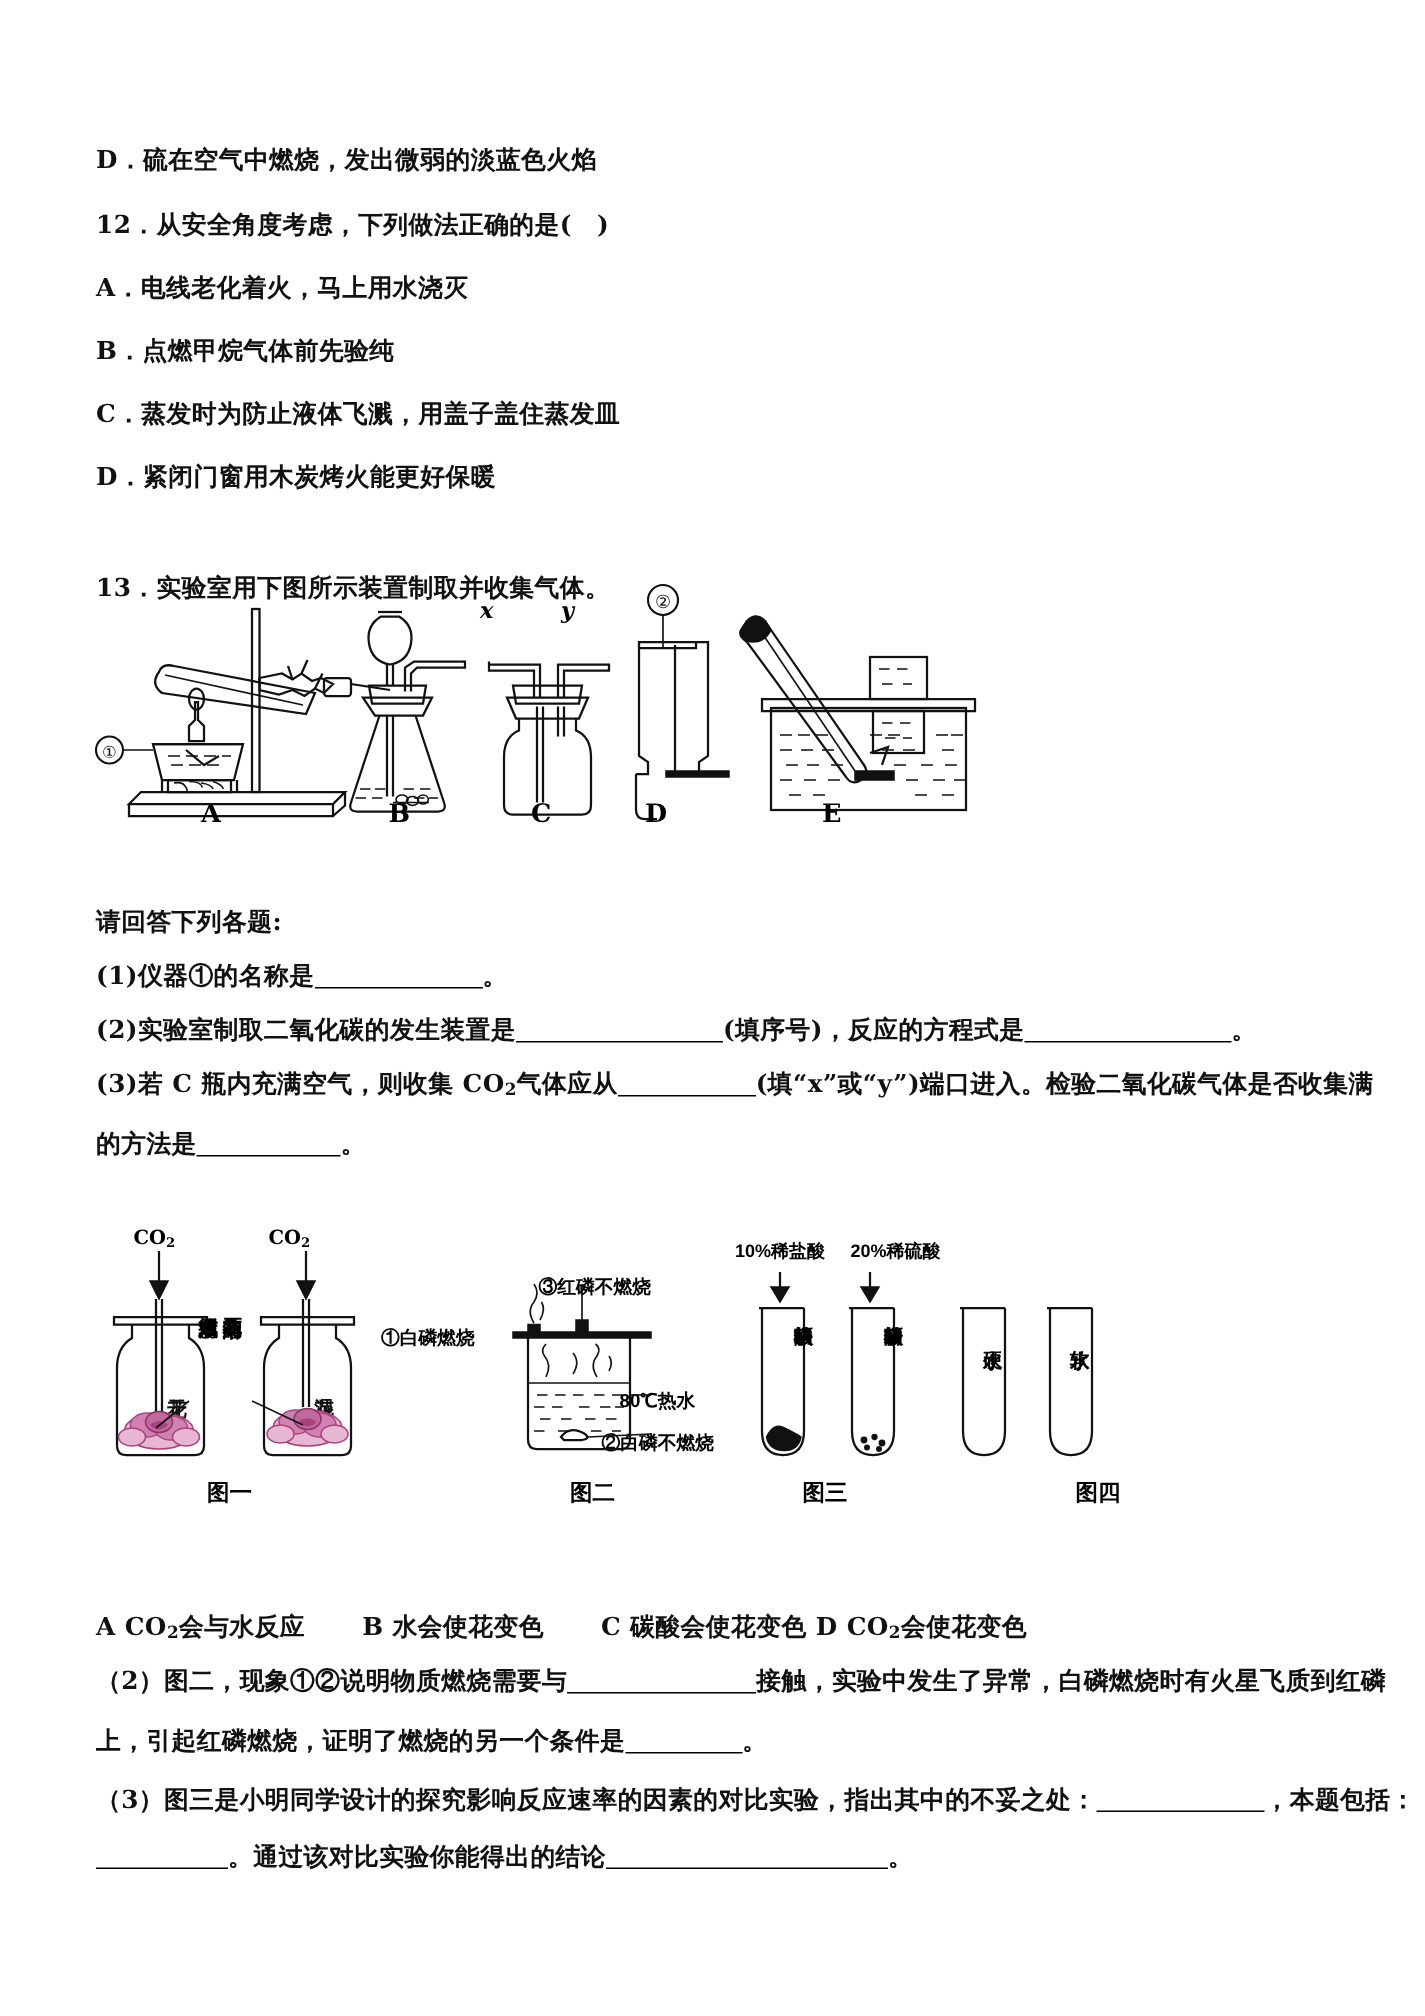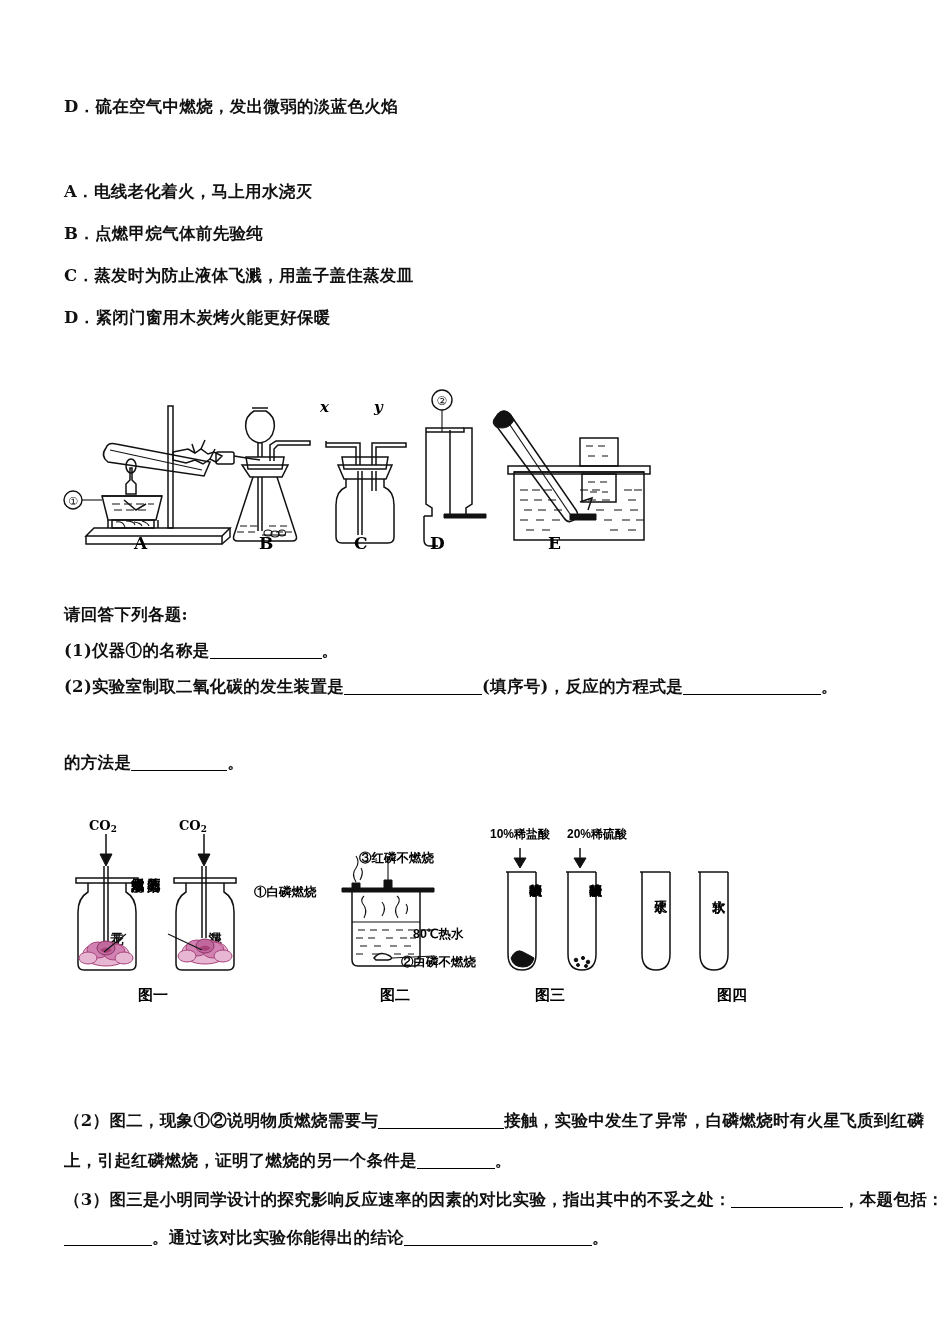--- a/index.html
+++ b/index.html
@@ -57,26 +57,28 @@
   .fillblk { fill: #111; stroke: #111; stroke-width: 1; }
   .white { fill: #fff; stroke: #111; stroke-width: 1.4; }
 </style>
 </head>
 <body>
 
 <div class="page">
 
   <div class="ln q-text" style="left:48px; top:96px;">D．硫在空气中燃烧，发出微弱的淡蓝色火焰</div>
 
+  <div class="ln q-text" style="left:48px; top:139px;">12．从安全角度考虑，下列做法正确的是(　)</div>
   <div class="ln opt" style="left:48px; top:181px;">A．电线老化着火，马上用水浇灭</div>
   <div class="ln opt" style="left:48px; top:223px;">B．点燃甲烷气体前先验纯</div>
   <div class="ln opt" style="left:48px; top:265px;">C．蒸发时为防止液体飞溅，用盖子盖住蒸发皿</div>
   <div class="ln opt" style="left:48px; top:307px;">D．紧闭门窗用木炭烤火能更好保暖</div>
 
 
+  <div class="ln q-text" style="left:48px; top:381px;">13．实验室用下图所示装置制取并收集气体。</div>
 
   <div>
 
     <svg width="230" height="160" viewBox="0 0 230 160" style="left:48px; top:400px;">
 
       <path class="stroke" d="M22 136 L158 136 L166 128 L30 128 Z"></path>
       <path class="stroke" d="M22 136 L22 144 L158 144 L158 136"></path>
       <path class="stroke" d="M158 144 L166 137 L166 128"></path>
 
       <rect class="stroke" x="104" y="6" width="5" height="122"></rect>
@@ -199,20 +201,23 @@
   <div class="ln q-text" style="left:48px; top:604px;">请回答下列各题:</div>
 
   <div class="ln q-text" style="left:48px; top:640px;">
     <span>(1)仪器①的名称是</span><span class="blank" style="width:112px;"></span><span>。</span>
   </div>
 
   <div class="ln q-text" style="left:48px; top:676px;">
     <span>(2)实验室制取二氧化碳的发生装置是</span><span class="blank" style="width:138px;"></span><span>(填序号)，反应的方程式是</span><span class="blank" style="width:138px;"></span><span>。</span>
   </div>
 
+  <div class="ln q-text" style="left:48px; top:712px;">
+    <span>(3)若 C 瓶内充满空气，则收集 CO</span><sub>2</sub><span>气体应从</span><span class="blank" style="width:92px;"></span><span>(填“x”或“y”)端口进入。检验二氧化碳气体是否收集满</span>
+  </div>
 
   <div class="ln q-text" style="left:48px; top:752px;">
     <span>的方法是</span><span class="blank" style="width:96px;"></span><span>。</span>
   </div>
 
 
   <div>
 
     <div class="lbl" style="left:73px; top:818px; font-size:13px;">
       <span>CO</span><sub>2</sub>
@@ -350,20 +355,28 @@
       <path class="stroke" d="M66 6 L66 88 Q66 104 80 104 Q94 104 94 88 L94 6"></path>
     </svg>
 
     <div class="vtext" style="left:638px; top:890px; font-size:13px;">硬水</div>
     <div class="vtext" style="left:696px; top:890px; font-size:13px;">软水</div>
 
     <div class="fig-caption cn" style="left:655px; top:986px;margin-left:46px;">图四</div>
   </div>
 
 
+  <div class="ln q-text" style="left:48px; top:1074px;">
+    <span><span>A CO</span><sub>2</sub><span>会与水反应</span></span>
+    <span style="display:inline-block;width:26px;"></span>
+    <span>B 水会使花变色</span>
+    <span style="display:inline-block;width:26px;"></span>
+    <span>C 碳酸会使花变色</span>
+    <span><span>D CO</span><sub>2</sub><span>会使花变色</span></span>
+  </div>
 
   <div class="ln q-text" style="left:48px; top:1110px;">
     <span>（2）图二，现象①②说明物质燃烧需要与</span><span class="blank" style="width:126px;"></span><span>接触，实验中发生了异常，白磷燃烧时有火星飞质到红磷</span>
   </div>
 
   <div class="ln q-text" style="left:48px; top:1150px;">
     <span>上，引起红磷燃烧，证明了燃烧的另一个条件是</span><span class="blank" style="width:78px;"></span><span>。</span>
   </div>
 
   <div class="ln q-text" style="left:48px; top:1189px;">

